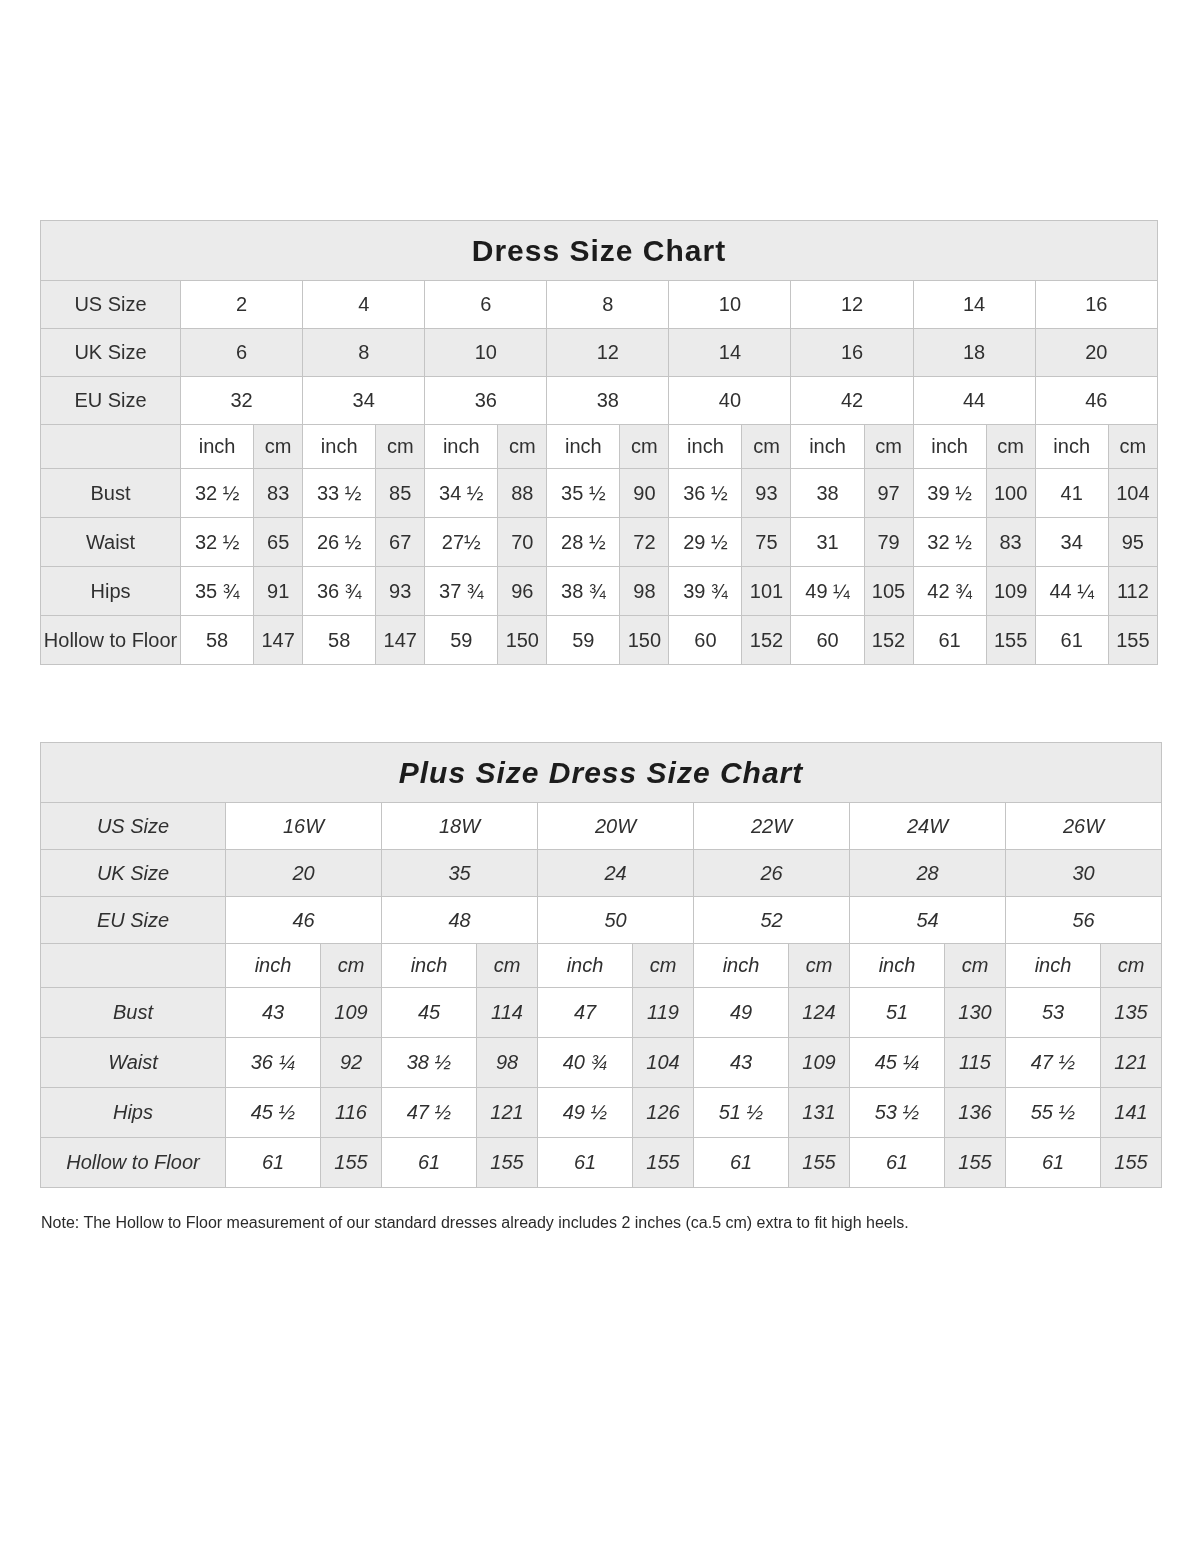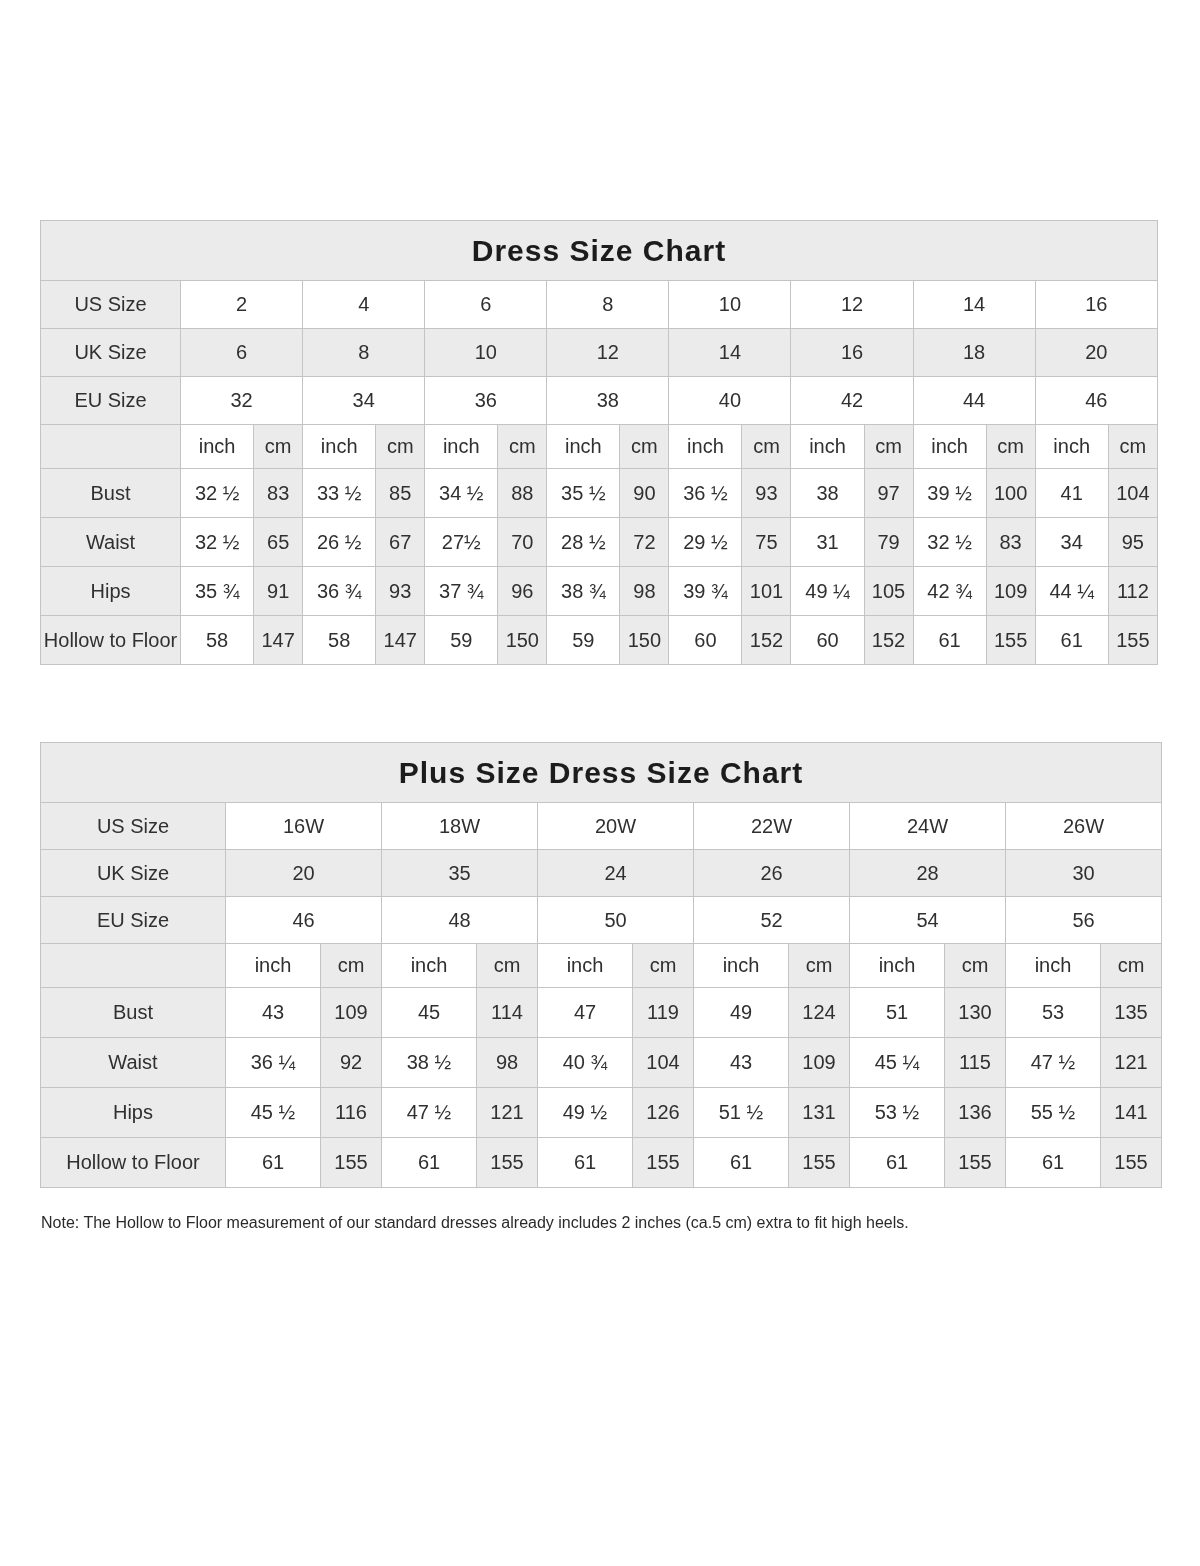--- a/index.html
+++ b/index.html
@@ -205,21 +205,21 @@
           <td class="shade">152</td>
           <td>61</td>
           <td class="shade">155</td>
           <td>61</td>
           <td class="shade">155</td>
         </tr>
       </tbody>
     </table>
   </div>
 <div id="plus-chart-mount">
-    <table class="chart-table" style="left: 40px; top: 742px; width: 1120px;">
+    <table class="chart-table" style="left: 40px; top: 742px; width: 1120px; font-style: italic;">
       <colgroup>
         <col style="width: 185px;">
         <col style="width: 95px;">
         <col style="width: 61px;">
         <col style="width: 95px;">
         <col style="width: 61px;">
         <col style="width: 95px;">
         <col style="width: 61px;">
         <col style="width: 95px;">
         <col style="width: 61px;">

